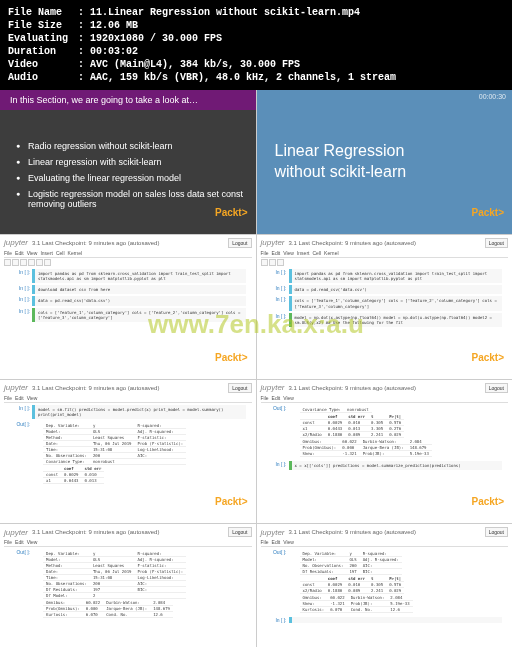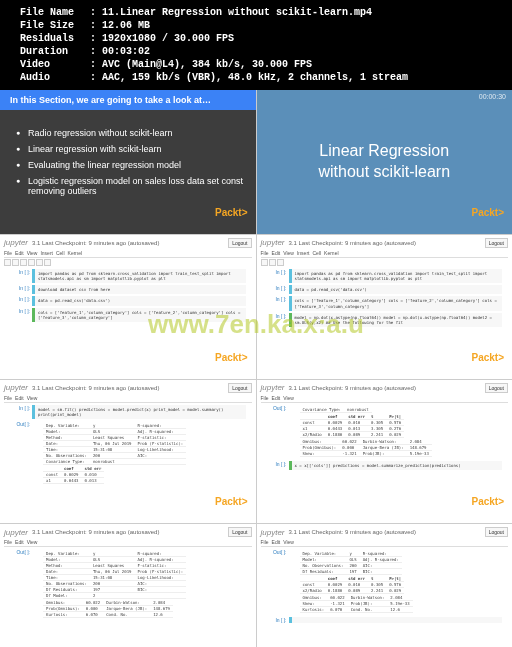--- a/index.html
+++ b/index.html
@@ -7,21 +7,21 @@
     width: 512px;
     height: 647px;
     background: #f0f0f0;
     font-family: Arial, sans-serif;
     font-size: 10px;
     overflow: hidden;
   }
   .file-info {
     background: #000;
     color: #fff;
-    padding: 6px 20px;
+    padding: 6px 8px;
     font-family: "Courier New", monospace;
     font-size: 10px;
     font-weight: bold;
     line-height: 1.3;
   }
   .file-info-row { white-space: nowrap; }
   .file-info-label { display: inline-block; width: 64px; }
   .grid {
     display: grid;
     grid-template-columns: 1fr 1fr;
@@ -38,25 +38,24 @@
   }
   
   .overview {
     background: #3d3d3d;
     color: #fff;
     padding: 6px 10px;
     display: flex;
     flex-direction: column;
   }
   .overview-header {
-    background: #3b82f6;
-    margin: -6px -10px 12px -10px;
+    background: #701a75;
+    margin: -6px -10px 25px -10px;
     padding: 5px 10px;
     font-size: 9px;
-    font-weight: bold;
   }
   .overview ul { list-style: none; margin-left: 6px; }
   .overview li {
     font-size: 9px;
     margin: 6px 0;
     position: relative;
     padding-left: 12px;
   }
   .overview li::before {
     content: "●";
@@ -77,21 +76,21 @@
   .title-slide {
     background: #5b8fb9;
     color: #fff;
     display: flex;
     flex-direction: column;
     justify-content: center;
     padding: 0 18px;
     font-size: 16px;
     font-weight: 300;
   }
-  .title-slide .ts-line { line-height: 1.3; text-align: center; }
+  .title-slide .ts-line { line-height: 1.3; }
   .title-slide .timer {
     position: absolute;
     top: 3px;
     right: 6px;
     font-size: 7px;
     color: rgba(255,255,255,0.8);
   }
   
   .jupyter-tile {
     padding: 3px 4px;
@@ -193,21 +192,21 @@
     white-space: nowrap;
     z-index: 100;
   }
 </style>
 </head>
 <body>
 
 <div class="file-info">
   <div class="file-info-row"><span class="file-info-label">File Name</span> : <span>11.Linear Regression without scikit-learn.mp4</span></div>
   <div class="file-info-row"><span class="file-info-label">File Size</span> : <span>12.06 MB</span></div>
-  <div class="file-info-row"><span class="file-info-label">Residuals</span> : <span>1920x1080 / 30.000 FPS</span></div>
+  <div class="file-info-row"><span class="file-info-label">Evaluating</span> : <span>1920x1080 / 30.000 FPS</span></div>
   <div class="file-info-row"><span class="file-info-label">Duration</span> : <span>00:03:02</span></div>
   <div class="file-info-row"><span class="file-info-label">Video</span> : <span>AVC (Main@L4), 384 kb/s, 30.000 FPS</span></div>
   <div class="file-info-row"><span class="file-info-label">Audio</span> : <span>AAC, 159 kb/s (VBR), 48.0 kHz, 2 channels, 1 stream</span></div>
 </div>
 
 <div class="grid">
 
   <div class="tile overview">
     <div class="overview-header">In this Section, we are going to take a look at…</div>
     <ul>

